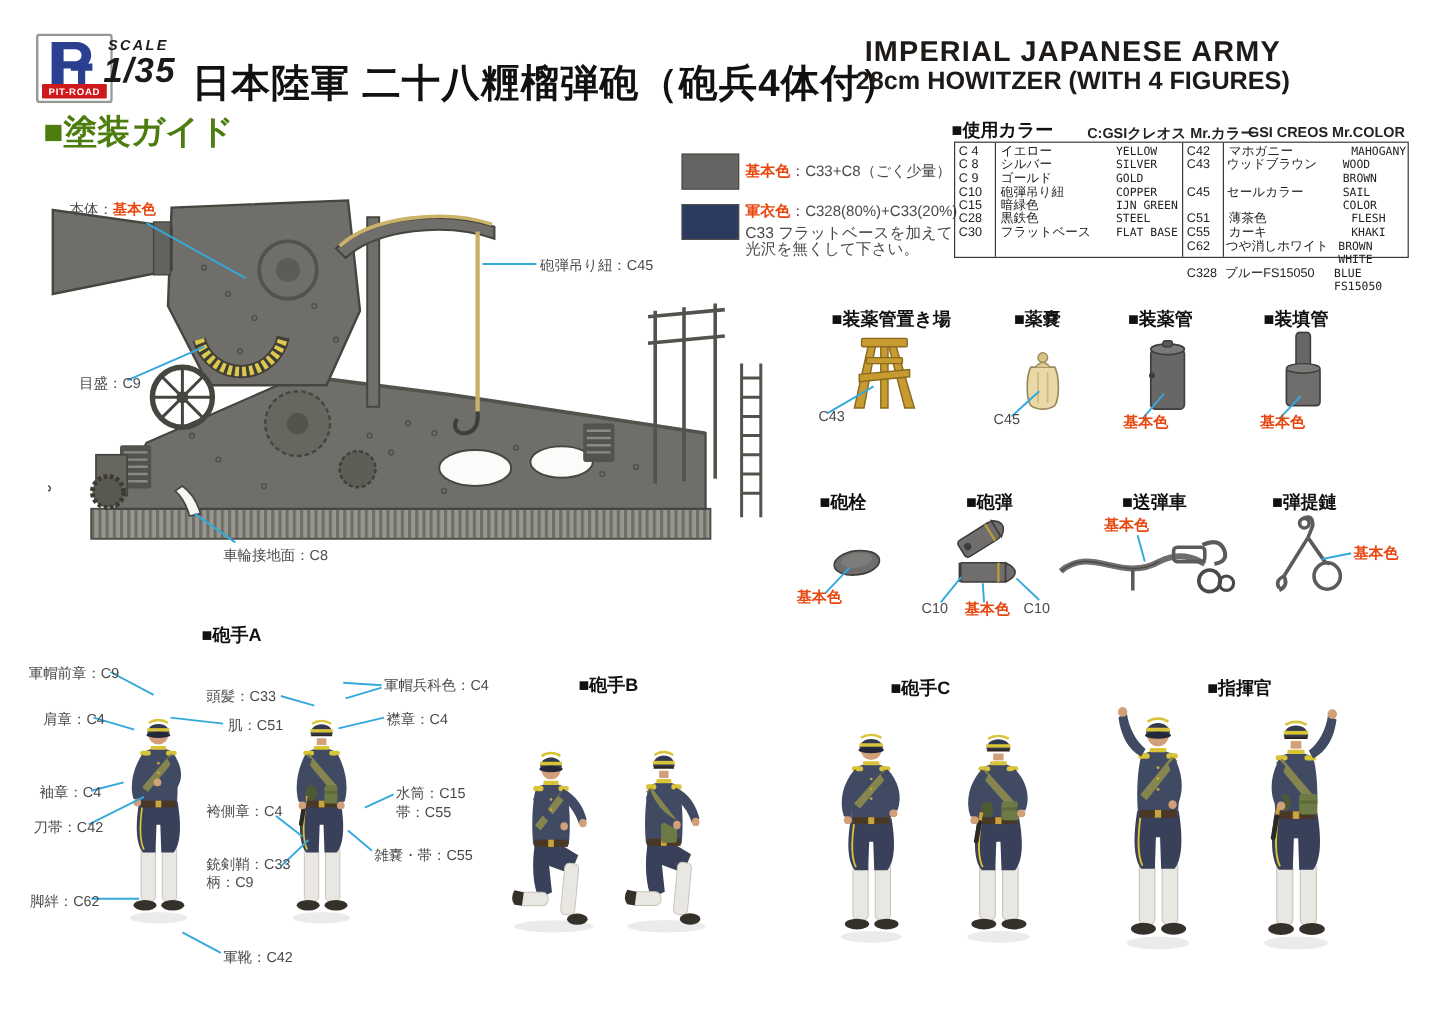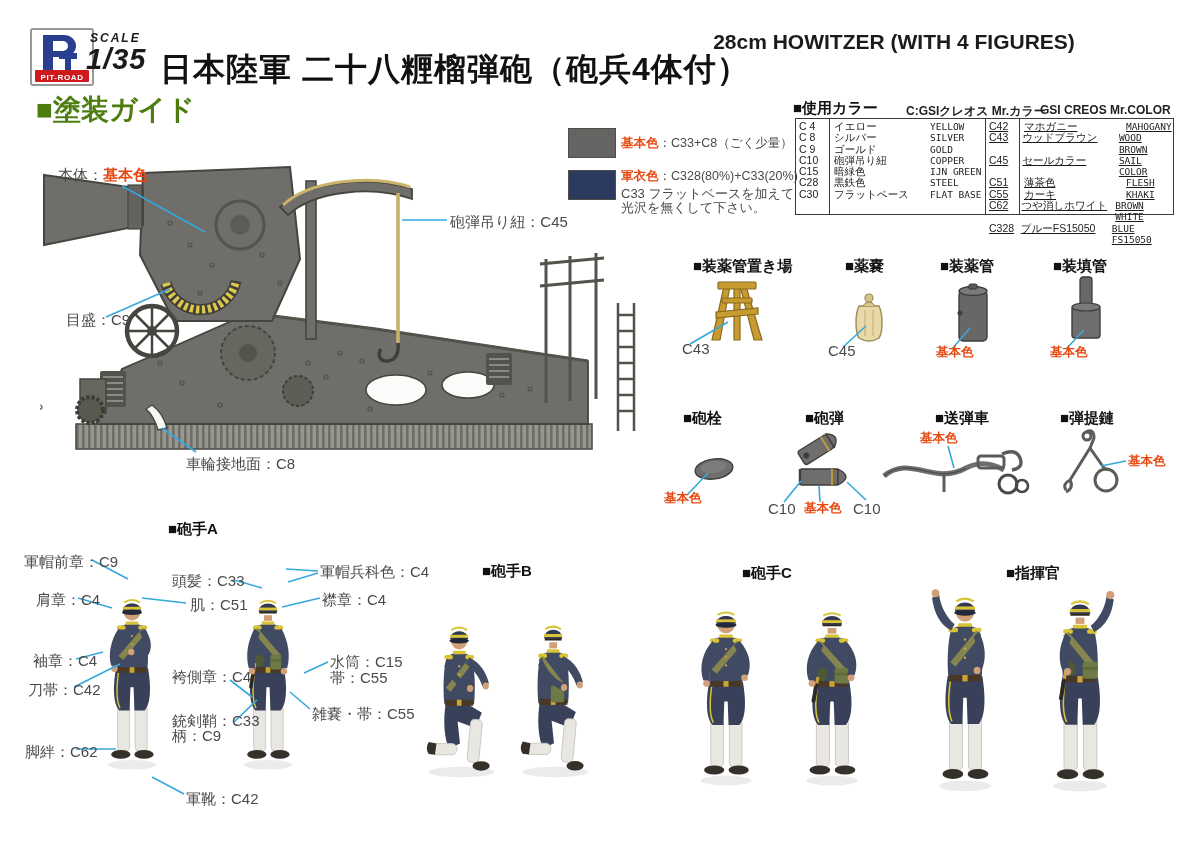--- a/index.html
+++ b/index.html
@@ -8,35 +8,35 @@
   .abs{position:absolute;white-space:nowrap;}
   
   .jp-title{font-size:32px;font-weight:bold;letter-spacing:1px;color:#121010;}
   .en-title{width:432px;text-align:center;font-weight:bold;color:#1d1a18;line-height:1.08;}
   .en-title .l1{font-size:24px;letter-spacing:1px;}
   .en-title .l2{font-size:21px;}
   .scale-lbl{font-size:12px;font-weight:bold;letter-spacing:2px;font-style:italic;}
   .scale-val{font-size:29px;font-weight:bold;font-style:italic;letter-spacing:1px;}
   .guide{font-size:28px;font-weight:bold;color:#4d7c0f;}
   
-  .co{position:absolute;font-size:15px;color:#4a4a4a;white-space:nowrap;}
+  .co{position:absolute;font-size:12px;color:#4a4a4a;white-space:nowrap;}
   .red{color:#e8470f;font-weight:bold;}
   .co-red{position:absolute;font-size:12.5px;font-weight:bold;color:#e8470f;white-space:nowrap;}
   .sec{position:absolute;font-size:15px;font-weight:bold;color:#111;white-space:nowrap;}
   
   .swatch{position:absolute;width:46px;height:28px;border:1px solid #4f4e49;}
   .sw-line{position:absolute;font-size:12.5px;color:#4a4a4a;white-space:nowrap;}
   .sw-note{position:absolute;font-size:13px;color:#4a4a4a;white-space:nowrap;}
   
   .ct-title{font-size:15px;font-weight:bold;color:#111;}
   .ct-sub{font-size:12px;font-weight:bold;color:#222;}
   .ct-box{position:absolute;left:795px;top:118px;width:377px;height:95px;border:1.6px solid #3a3a3a;display:flex;}
   .ct-half{position:relative;box-sizing:border-box;padding-top:2px;}
   .ct-half.left{width:190px;border-right:1.6px solid #3a3a3a;}
-  .ct-half.right{flex:1;text-decoration:underline;}
+  .ct-half.right{flex:1;}
   .ct-half::before{content:'';position:absolute;left:33px;top:0;bottom:0;border-left:1.6px solid #3a3a3a;}
   .ct-row{display:flex;line-height:11.3px;font-size:10.5px;color:#222;}
   .ct-code{width:33px;padding-left:3px;box-sizing:border-box;}
   .ct-jp{width:96px;padding-left:5px;}
   .ct-en{font-family:"DejaVu Sans Mono","Liberation Mono",monospace;font-size:9.5px;}
   .ct-half.right .ct-jp{width:102px;}
   
   .u{fill:#414a63;} .u2{fill:#39415a;} .yt{fill:#d9c437;} .fl{fill:#d2a078;}
   .cp{fill:#333a50;} .wg{fill:#e9e7e1;stroke:#c6c2b8;stroke-width:1;}
   .sh{fill:#35302a;} .ol{fill:#85854f;} .hv{fill:#6d7a45;} .bt{fill:#c9a43a;}
@@ -146,20 +146,21 @@
     <rect x="1" y="1" width="62" height="56" fill="#ffffff" stroke="#9a9894" stroke-width="2" rx="2"></rect>
     <path fill="#2a3f8f" d="M13,7 h21 a12,11 0 0 1 0,22 h-11 v13 h-10 Z M23,13 v10 h10 a5,5 0 0 0 0,-10 Z"></path>
     <path fill="#2a3f8f" d="M29,25 h18 v6 h-6 v11 h-6 v-11 h-6 Z"></path>
     <rect x="5" y="42" width="54" height="12" fill="#cf1a1d" rx="1"></rect>
     <text x="32" y="51.5" text-anchor="middle" font-size="8" font-weight="bold" fill="#ffffff" font-family="Liberation Sans, sans-serif" letter-spacing="0.6">PIT-ROAD</text>
   </svg>
   <div class="abs scale-lbl" style="left:90px;top:31px">SCALE</div>
   <div class="abs scale-val" style="left:86px;top:43px">1/35</div>
   <div class="abs jp-title" style="left:160px;top:48px">日本陸軍 二十八糎榴弾砲（砲兵4体付）</div>
   <div class="abs en-title" style="left:678px;top:31px">
+    <div class="l1">IMPERIAL JAPANESE ARMY</div>
     <div class="l2">28cm HOWITZER (WITH 4 FIGURES)</div>
   </div>
 
   <div class="abs guide" style="left:36px;top:91px">■塗装ガイド</div>
 
   <div class="swatch" style="left:568px;top:128px;background:#666462"></div>
   <div class="sw-line" style="left:621px;top:135px">
     <span class="red">基本色</span><span>：C33+C8（ごく少量）</span>
   </div>
   <div class="swatch" style="left:568px;top:170px;background:#2d3a5f"></div>

